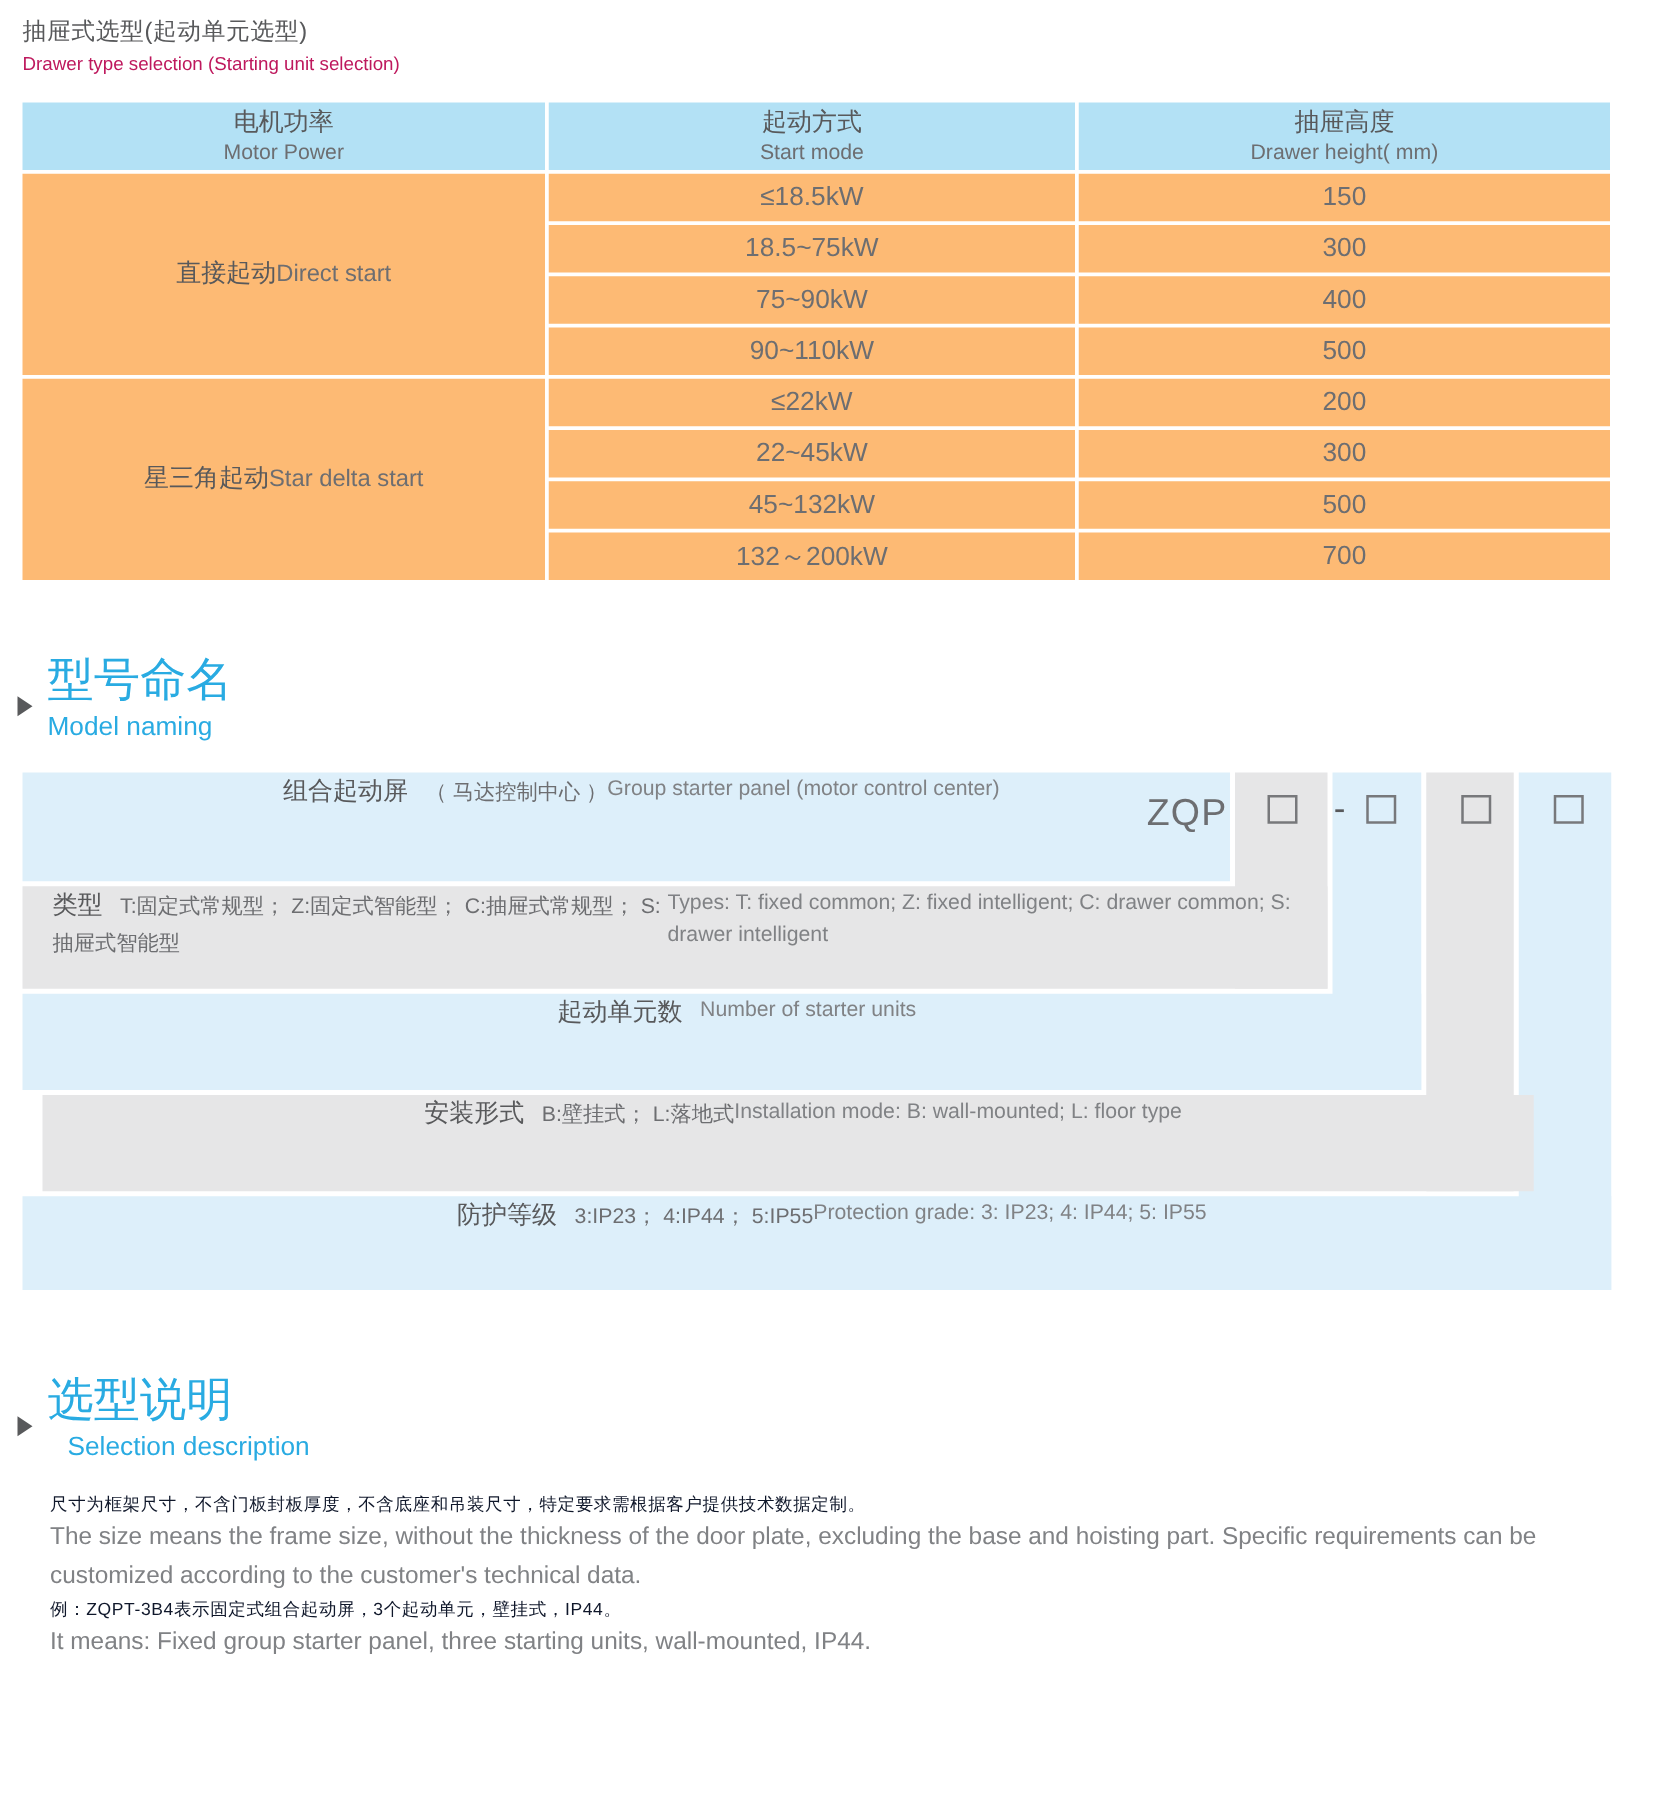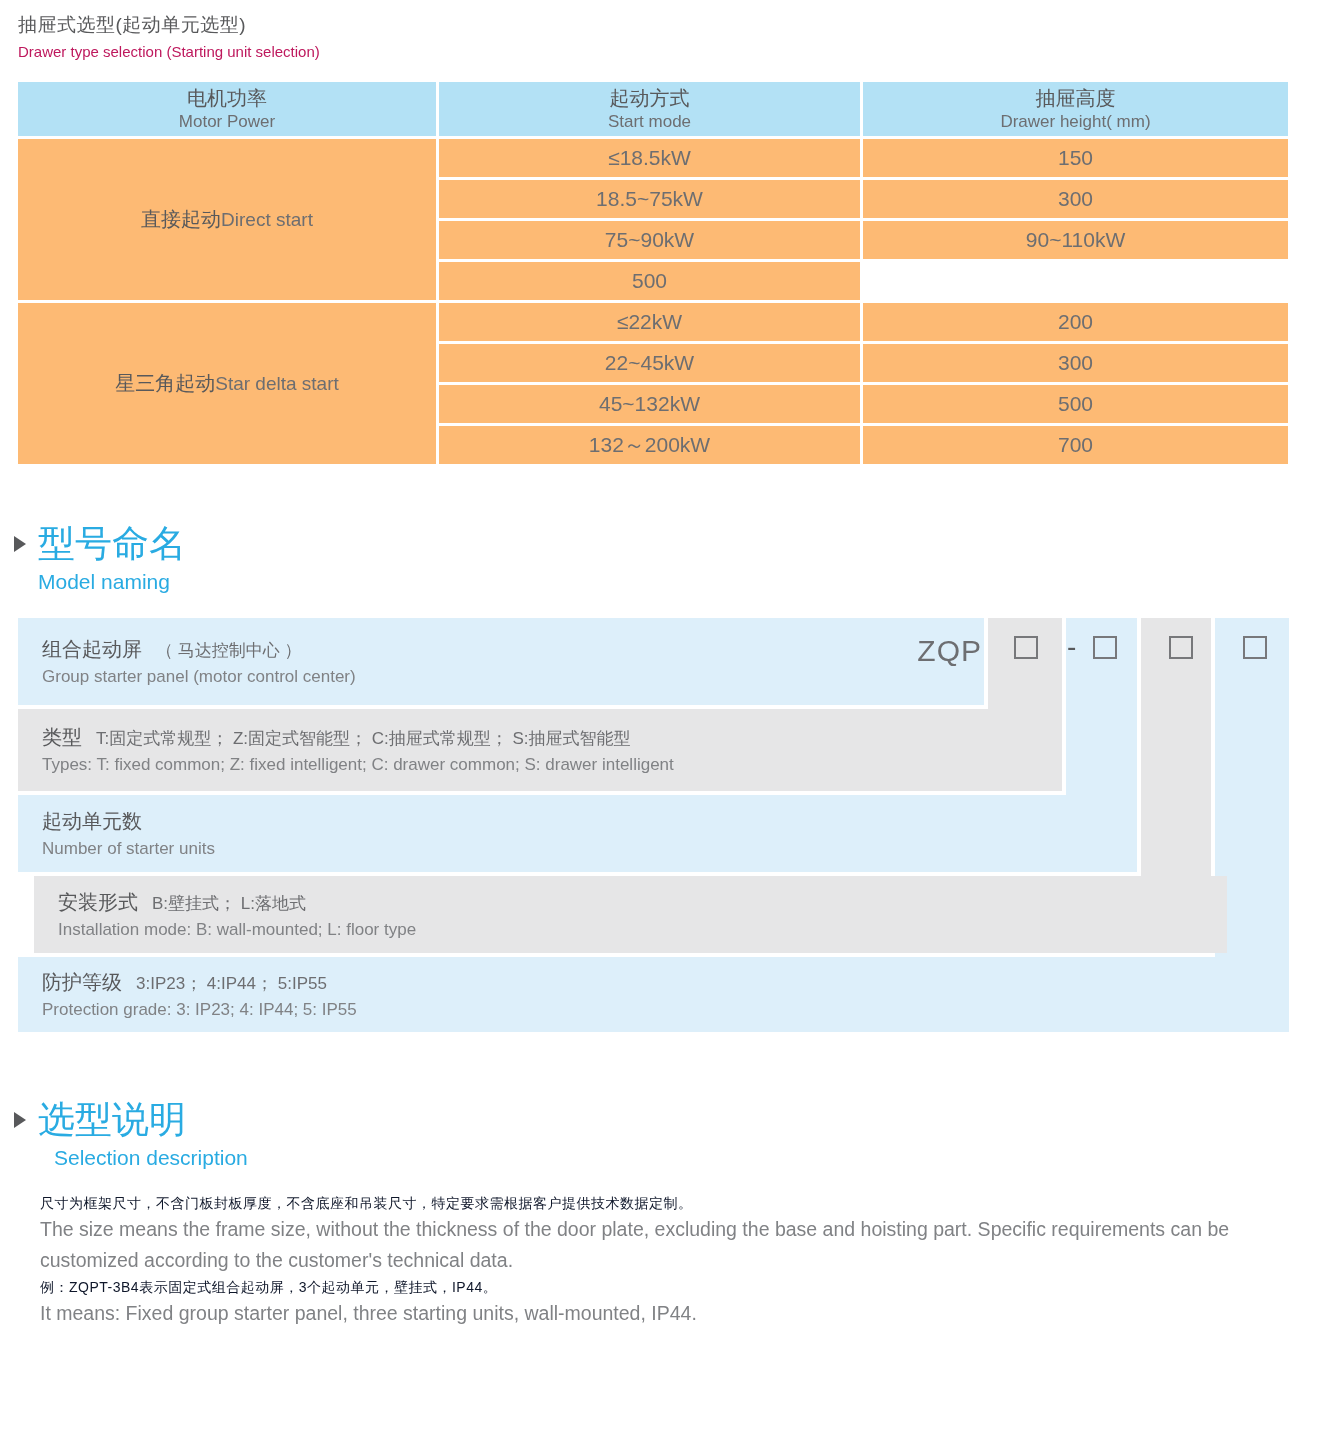--- a/index.html
+++ b/index.html
@@ -32,21 +32,21 @@
   .sel-table .th-en { font-size:17px; color:#6d6e71; }
   .sel-table .td {
     background:#fdba74; display:flex; align-items:center; justify-content:center;
     font-size:21px; color:#6d6e71;
   }
   .sel-table .mode { grid-column:1; grid-row:span 4; flex-direction:row; line-height:1.35; }
   .sel-table .mode .td-cn { font-size:20px; color:#58595b; }
   .sel-table .mode .td-en { font-size:19px; color:#6d6e71; }
 
   
-  .section-head { position:absolute; left:14px; display:flex; align-items:flex-start; }
+  .section-head { position:absolute; left:14px; display:flex; align-items:center; }
   .section-head .tri {
     width:0; height:0; margin-top:12px; margin-right:12px;
     border-left:12px solid #58595b;
     border-top:8px solid transparent;
     border-bottom:8px solid transparent;
   }
   .section-head .h-cn { font-size:37px; color:#29abe2; line-height:1.1; }
   .section-head .h-en { font-size:21px; color:#29abe2; margin-top:5px; }
   .section-head .h-en.indent { margin-left:16px; }
   .head-model { top:524px; }
@@ -60,21 +60,21 @@
   .lr1 { left:0; top:0;    width:966px;  height:87px; }
   .lc1 { left:970px;  top:0; width:74px; height:173px; }
   .lr2 { left:0; top:91px;  width:1044px; height:82px; }
   .lc2 { left:1048px; top:0; width:71px; height:254px; }
   .lr3 { left:0; top:177px; width:1119px; height:77px; }
   .lc3 { left:1123px; top:0; width:70px; height:335px; }
   .lr4 { left:16px; top:258px; width:1193px; height:77px; }
   .lc4 { left:1197px; top:0; width:74px; height:414px; }
   .lr5 { left:0; top:339px; width:1271px; height:75px; }
   .lrow {
-    display:flex; flex-direction:column; justify-content:center;
+    display:flex; flex-direction:row; justify-content:center;
     padding-left:24px; line-height:1.5;
   }
   .lrow .cn { color:#58595b; font-size:20px; }
   .lrow .cn .detail { font-size:17px; color:#6d6e71; margin-left:14px; }
   .lrow .en { color:#808285; font-size:17px; }
 
   .code-prefix {
     position:absolute; left:880px; top:16px; width:84px; text-align:right;
     font-size:30px; color:#6d6e71; letter-spacing:1px;
   }
@@ -118,20 +118,21 @@
 
   <div class="td mode">
     <div class="td-cn">直接起动</div>
     <div class="td-en">Direct start</div>
   </div>
   <div class="td">≤18.5kW</div>
   <div class="td">150</div>
   <div class="td">18.5~75kW</div>
   <div class="td">300</div>
   <div class="td">75~90kW</div>
+  <div class="td">400</div>
   <div class="td">90~110kW</div>
   <div class="td">500</div>
 
   <div class="td mode">
     <div class="td-cn">星三角起动</div>
     <div class="td-en">Star delta start</div>
   </div>
   <div class="td">≤22kW</div>
   <div class="td">200</div>
   <div class="td">22~45kW</div>

